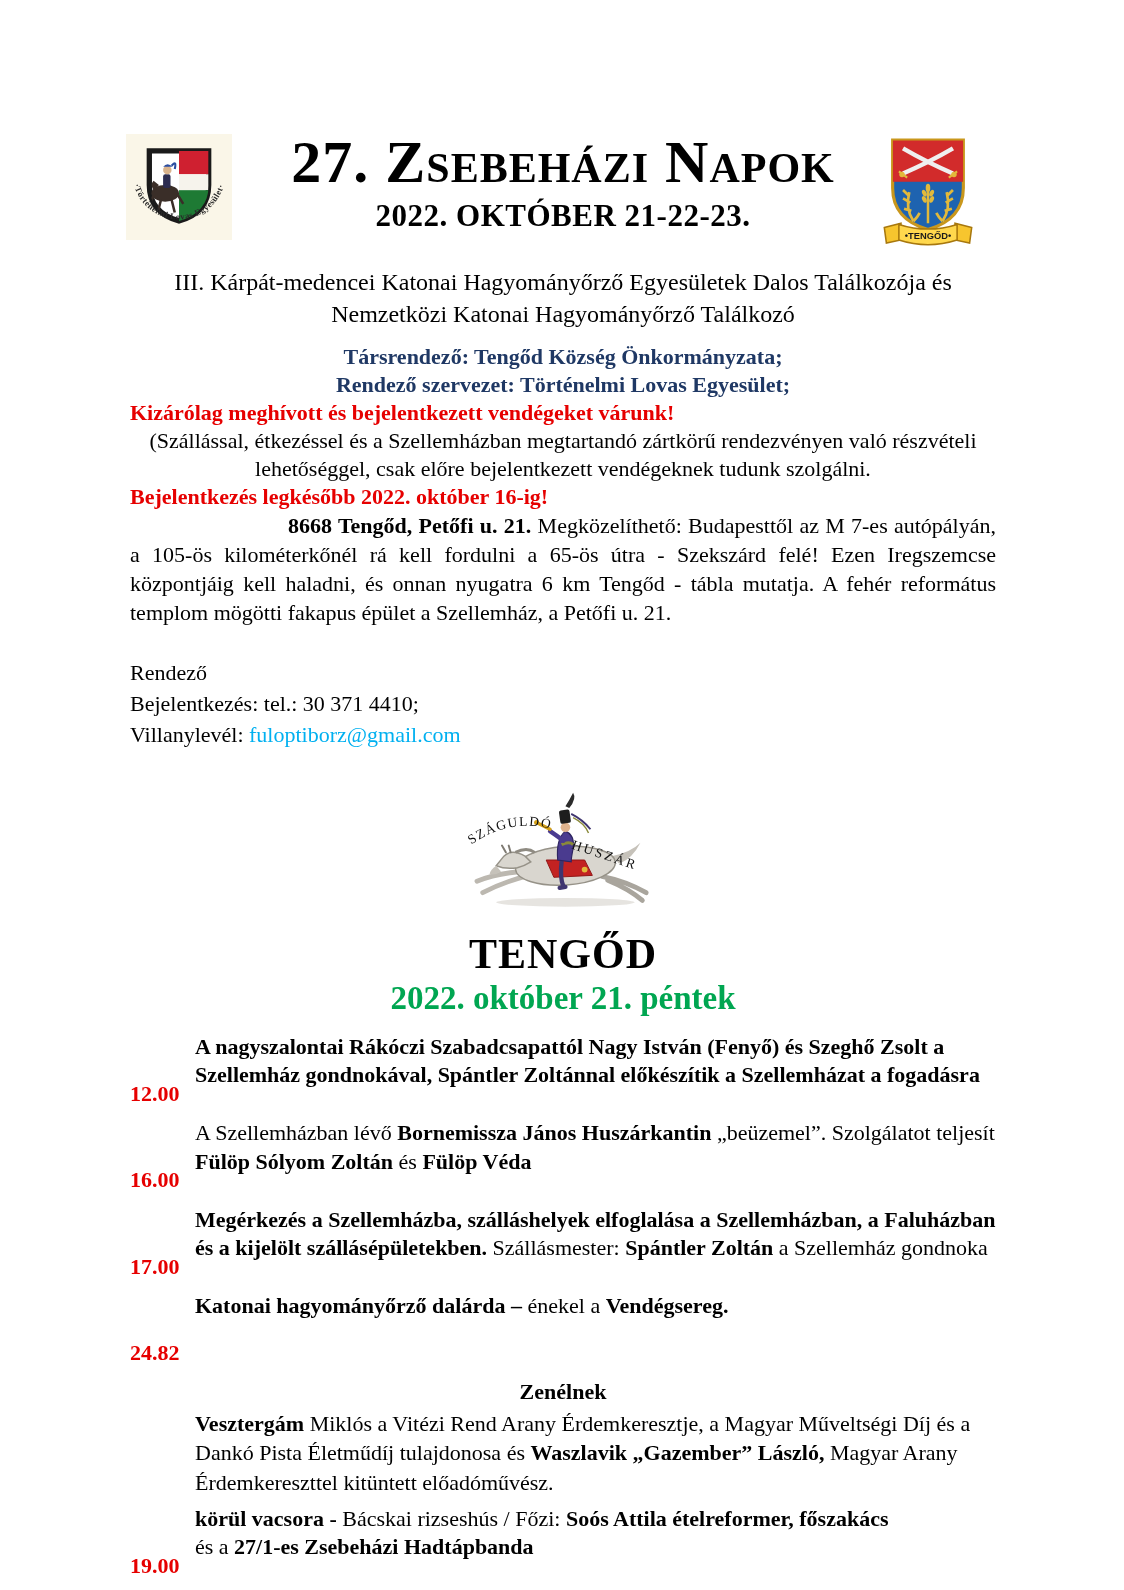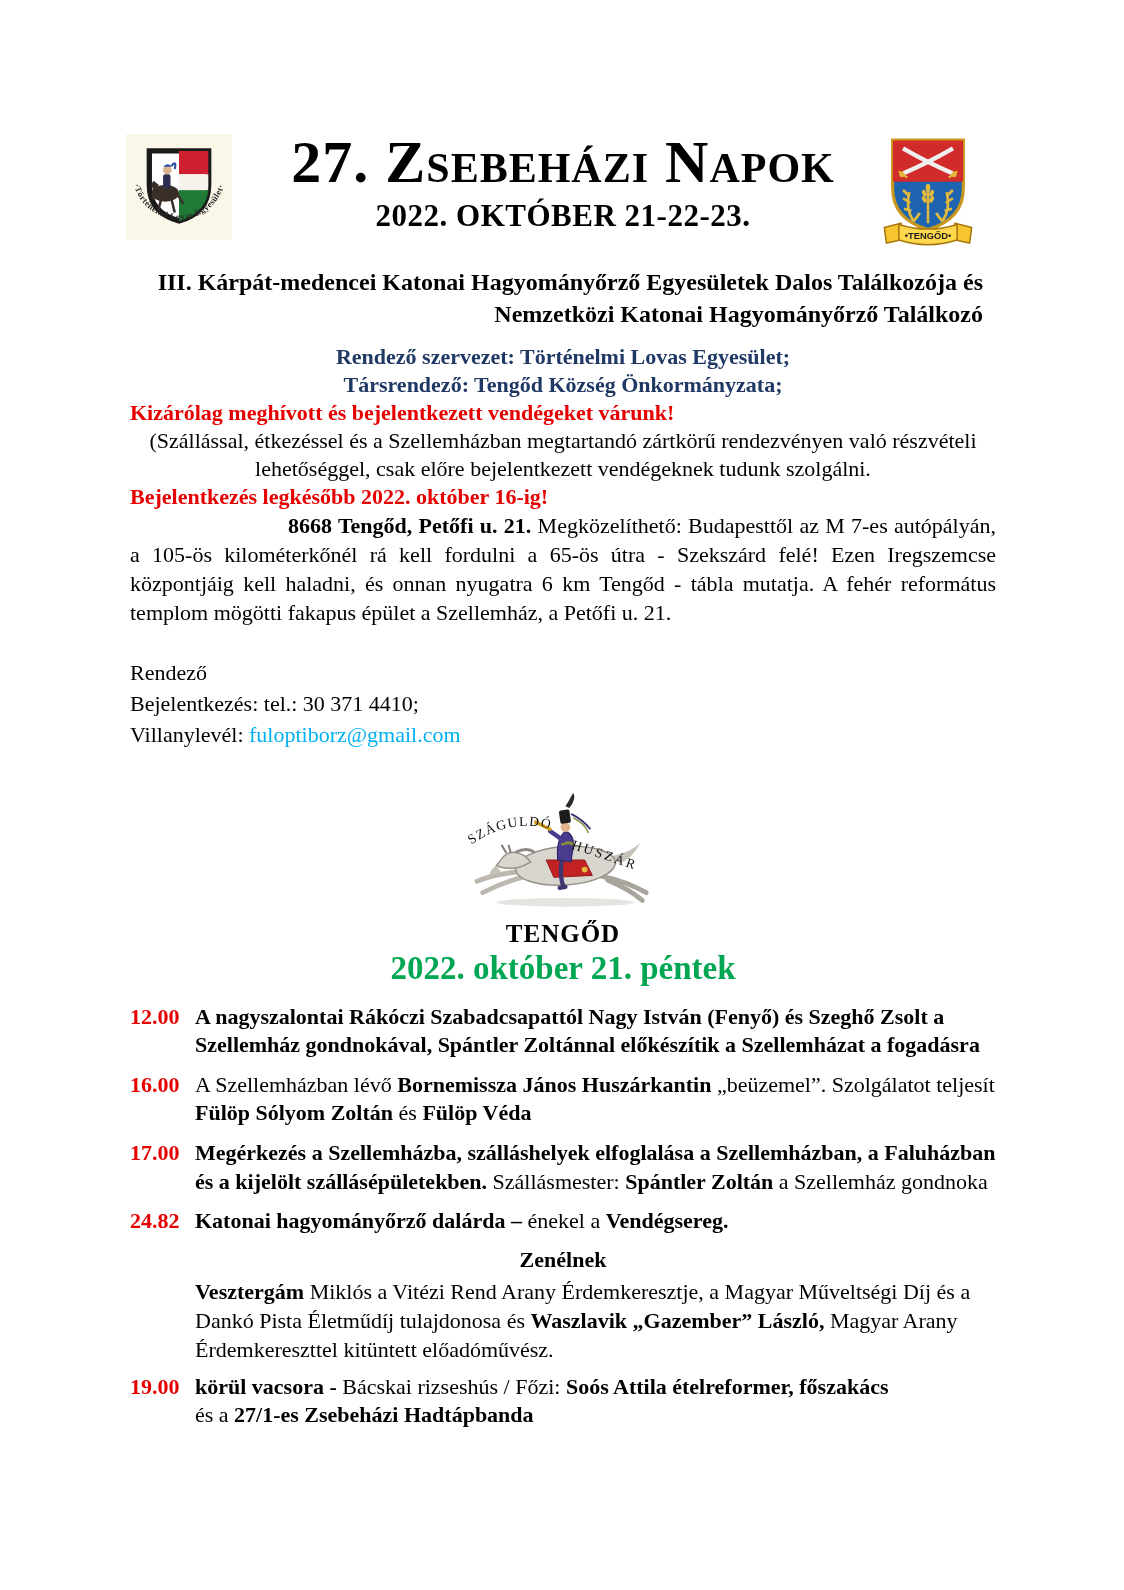--- a/index.html
+++ b/index.html
@@ -14,40 +14,40 @@
   }
   
   .header{position:relative;height:122px;margin-bottom:12px;}
   .logo-left{position:absolute;left:-4px;top:2px;width:106px;height:104px;}
   .logo-right{position:absolute;right:16px;top:4px;width:104px;height:110px;}
   .title-block{text-align:center;padding:0 110px;}
   h1.doc-title{margin:2px 0 0 0;font-size:60px;line-height:1.0;font-weight:bold;letter-spacing:1px;white-space:nowrap;}
   h1.doc-title .sc{font-variant:small-caps;text-align:right;}
   .date-line{font-size:31px;font-weight:bold;margin-top:6px;letter-spacing:0.5px;}
   
-  .subtitle{text-align:right;font-weight:bold;font-size:24px;line-height:1.35;margin:6px auto 12px auto;max-width:840px;}
+  .subtitle{text-align:center;font-weight:normal;font-size:24px;line-height:1.35;margin:6px auto 12px auto;max-width:840px;}
   .org-line{text-align:center;font-weight:bold;font-size:22px;line-height:1.28;color:var(--navy);}
   .warn-line{text-align:left;font-weight:bold;font-size:22px;line-height:1.28;color:var(--red);}
   .note-line{text-align:center;font-size:22px;line-height:1.26;margin:0 auto;max-width:866px;}
   
   .section-heading{text-align:center;font-size:32px;font-weight:bold;text-decoration:underline;margin:40px 0 14px 0;}
   .loc-para{font-size:22px;line-height:1.32;text-align:justify;text-indent:158px;}
   
   .contact{text-align:left;font-size:22px;line-height:1.42;margin-top:30px;}
   .contact .name{font-weight:bold;}
   .contact a{color:var(--link);text-decoration:none;cursor:pointer;}
   
   .huszar-wrap{text-align:center;margin-top:34px;}
   .huszar-wrap svg{width:215px;height:125px;}
   
-  .place-heading{text-align:center;font-size:25px;font-weight:bold;letter-spacing:1px;margin-top:6px;}
+  .place-heading{text-align:center;font-size:42px;font-weight:bold;letter-spacing:1px;margin-top:16px;}
   .day-heading{text-align:center;font-size:33px;font-weight:bold;color:var(--green);margin-top:2px;margin-bottom:16px;}
   
   .sched-item{display:flex;align-items:flex-start;font-size:22px;line-height:1.3;margin-bottom:11px;}
-  .sched-time{color:var(--red);font-weight:bold;flex:0 0 56px;margin-right:9px;}
+  .sched-time{color:var(--red);font-weight:bold;flex:0 0 56px;margin-right:9px;margin-top:47px;}
   .sched-content{flex:1;}
   .b{font-weight:bold;}
   .music-heading{text-align:center;font-weight:bold;font-size:22px;margin:2px 0 4px 0;}
   .music-para{font-size:22px;line-height:1.33;margin:0 0 8px 65px;text-align:left;}
 </style>
 </head>
 <body>
 
 <div class="page">
 
@@ -118,22 +118,22 @@
 
         <path d="M8,88 L24,84 L24,100 L10,103 Z" fill="#f7c52e" stroke="#a8780e" stroke-width="1.5"></path>
         <path d="M92,88 L76,84 L76,100 L90,103 Z" fill="#f7c52e" stroke="#a8780e" stroke-width="1.5"></path>
         <path d="M22,85 Q50,94 78,85 L78,100 Q50,109 22,100 Z" fill="#ffd84d" stroke="#a8780e" stroke-width="1.5"></path>
         <text x="50" y="99" text-anchor="middle" font-size="9" font-weight="bold" font-family="'Liberation Sans',sans-serif" fill="#1a1a1a">•TENGŐD•</text>
       </svg>
     </div>
   </div>
 
   <div class="subtitle">III. Kárpát-medencei Katonai Hagyományőrző Egyesületek Dalos Találkozója és Nemzetközi Katonai Hagyományőrző Találkozó</div>
+  <div class="org-line">Társrendező: Tengőd Község Önkormányzata;</div>
   <div class="org-line">Rendező szervezet: Történelmi Lovas Egyesület;</div>
-  <div class="org-line">Társrendező: Tengőd Község Önkormányzata;</div>
   <div class="warn-line">Kizárólag meghívott és bejelentkezett vendégeket várunk!</div>
   <div class="note-line">(Szállással, étkezéssel és a Szellemházban megtartandó zártkörű rendezvényen való részvételi lehetőséggel, csak előre bejelentkezett vendégeknek tudunk szolgálni.</div>
   <div class="warn-line">Bejelentkezés legkésőbb 2022. október 16-ig!</div>
 
   <p class="loc-para" style="margin:0;"><span class="b">8668 Tengőd, Petőfi u. 21.</span><span> Megközelíthető: Budapesttől az M 7-es autópályán, a 105-ös kilométerkőnél rá kell fordulni a 65-ös útra - Szekszárd felé! Ezen Iregszemcse központjáig kell haladni, és onnan nyugatra 6 km Tengőd - tábla mutatja. A fehér református templom mögötti fakapus épület a Szellemház, a Petőfi u. 21.</span></p>
 
   <div class="contact">
     <div>Rendező</div>
     <div>Bejelentkezés: tel.: 30 371 4410;</div>
     <div><span>Villanylevél: </span><a href="#">fuloptiborz@gmail.com</a></div>

